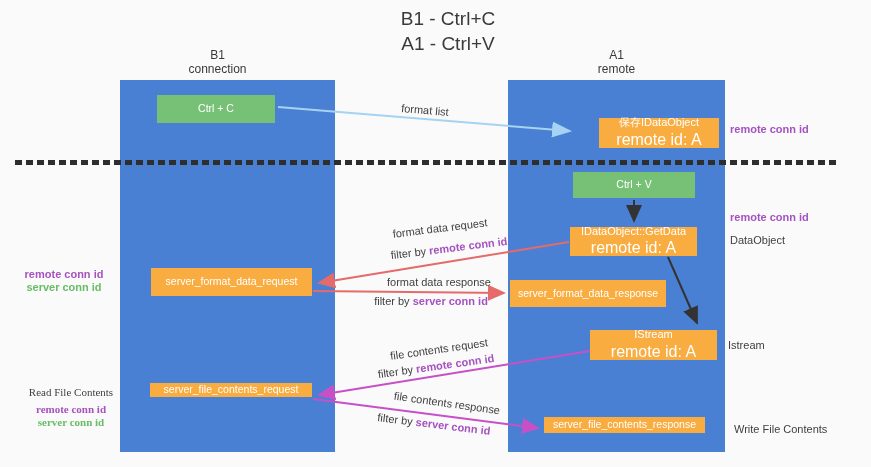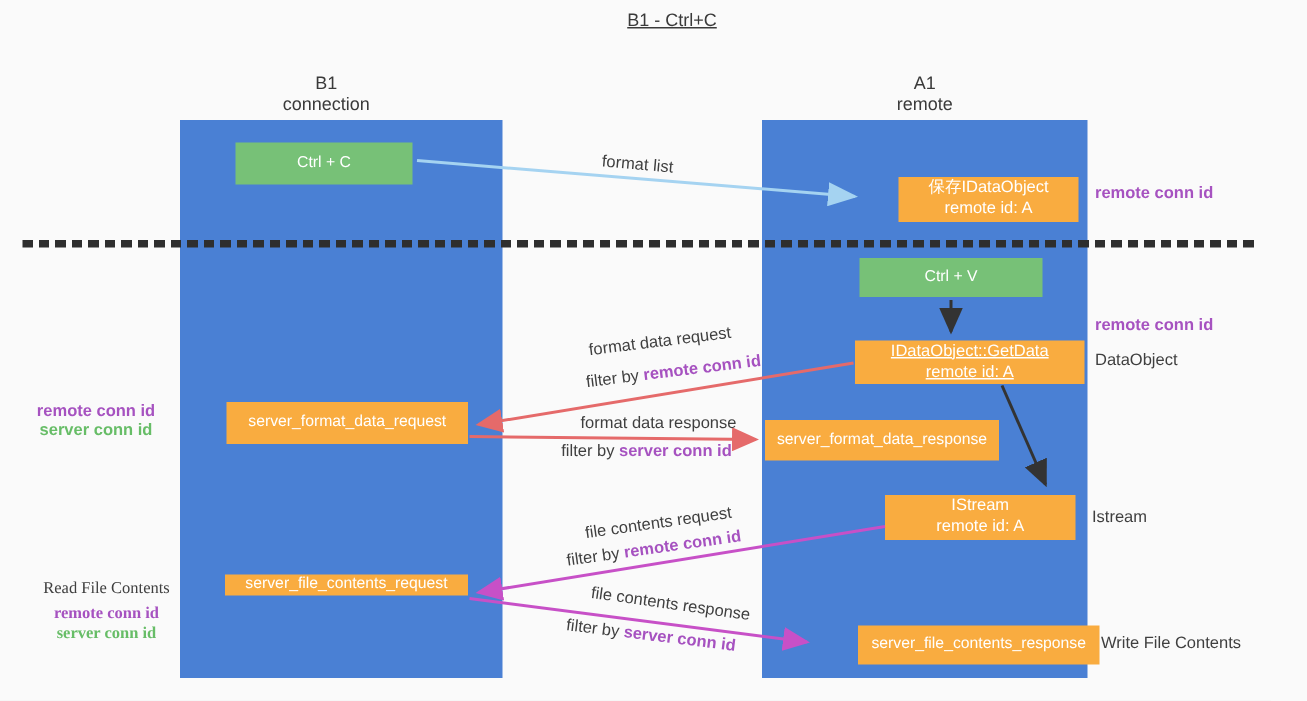--- a/index.html
+++ b/index.html
@@ -4,21 +4,21 @@
 <style>
   * { margin:0; padding:0; box-sizing:border-box; }
   html,body { background:#f3f3f3; }
   body { font-family:"Liberation Sans", sans-serif; }
   .canvas {
     position:relative; width:871px; height:467px;
     background:#fafafa; overflow:hidden; margin:0 auto;
   }
   .title {
     position:absolute; left:28px; top:6px; width:840px;
-    text-align:center; font-size:12px; line-height:1.32; color:#3a3a3a;text-decoration:underline;
+    text-align:center; font-size:19px; line-height:1.32; color:#3a3a3a;
   }
   .col-header {
     position:absolute; top:49px; text-align:center;
     font-size:12px; line-height:1.15; color:#3a3a3a;
   }
   .col-header.left { left:110px; width:215px; }
   .col-header.right { left:508px; width:217px; }
   .lane { position:absolute; top:80px; height:372px; background:#4a80d4; }
   .lane.left { left:120px; width:215px; }
   .lane.right { left:508px; width:217px; }
@@ -27,40 +27,41 @@
     background:repeating-linear-gradient(90deg,#2e2e2e 0 7px,transparent 7px 11px);
   }
   .box {
     position:absolute; display:flex; flex-direction:column;
     align-items:center; justify-content:center;
     color:#ffffff; font-size:10.5px; line-height:1.25; text-align:center;
     z-index:3;
   }
   .box.green { background:#77c177; }
   .box.orange { background:#f9ac40; }
-  .box .l2 { font-size:11px; }
+  .box .l2 { font-size:16px; }
   svg.arrows { position:absolute; left:0; top:0; z-index:4; pointer-events:none; }
   .arrow-label {
     position:absolute; font-size:11px; color:#3f3f3f; white-space:nowrap;
     transform:translate(-50%,-50%); z-index:5;
   }
   .filter-key { font-weight:bold; color:#a652c0; }
   .side-label { position:absolute; font-size:11px; white-space:nowrap; z-index:5; }
   .purple { color:#a652c0; font-weight:bold; }
   .green-text { color:#67bd67; font-weight:bold; }
   .black-text { color:#3f3f3f; }
   .side-block { position:absolute; text-align:center; z-index:5; font-size:11px; line-height:1.18; }
 </style>
 </head>
 <body>
 
 <div class="canvas">
 
   <div class="title">
     <div>B1 - Ctrl+C</div>
+    <div>A1 - Ctrl+V</div>
   </div>
 
   <div class="col-header left">
     <div>B1</div>
     <div>connection</div>
   </div>
   <div class="col-header right">
     <div>A1</div>
     <div>remote</div>
   </div>
@@ -76,21 +77,21 @@
 
   <div class="box orange" style="left:599px;top:118px;width:120px;height:30px;font-size:11px;">
     <span>保存IDataObject</span>
     <span class="l2">remote id: A</span>
   </div>
 
   <div class="box green" style="left:573px;top:172px;width:122px;height:26px;">
     <span>Ctrl + V</span>
   </div>
 
-  <div class="box orange" style="left:570px;top:227px;width:153px;height:29px;font-size:11px;text-decoration:underline;">
+  <div class="box orange" style="left:570px;top:227px;width:127px;height:29px;font-size:11px;">
     <span>IDataObject::GetData</span>
     <span class="l2">remote id: A</span>
   </div>
 
   <div class="box orange" style="left:510px;top:280px;width:156px;height:27px;">
     <span>server_format_data_response</span>
   </div>
 
   <div class="box orange" style="left:151px;top:268px;width:161px;height:28px;">
     <span>server_format_data_request</span>
@@ -98,21 +99,21 @@
 
   <div class="box orange" style="left:590px;top:330px;width:127px;height:30px;font-size:11px;">
     <span>IStream</span>
     <span class="l2">remote id: A</span>
   </div>
 
   <div class="box orange" style="left:150px;top:383px;width:162px;height:14px;">
     <span>server_file_contents_request</span>
   </div>
 
-  <div class="box orange" style="left:572px;top:417px;width:161px;height:26px;">
+  <div class="box orange" style="left:544px;top:417px;width:161px;height:16px;">
     <span>server_file_contents_response</span>
   </div>
 
   <svg class="arrows" width="871" height="467" viewBox="0 0 871 467">
     <defs>
       <marker id="m-blue" markerWidth="10" markerHeight="8" refX="9" refY="4" orient="auto">
         <polygon points="0 0, 10 4, 0 8" fill="#a5d3f1"></polygon>
       </marker>
       <marker id="m-black" markerWidth="9" markerHeight="8" refX="8" refY="4" orient="auto">
         <polygon points="0 0, 9 4, 0 8" fill="#333333"></polygon>

